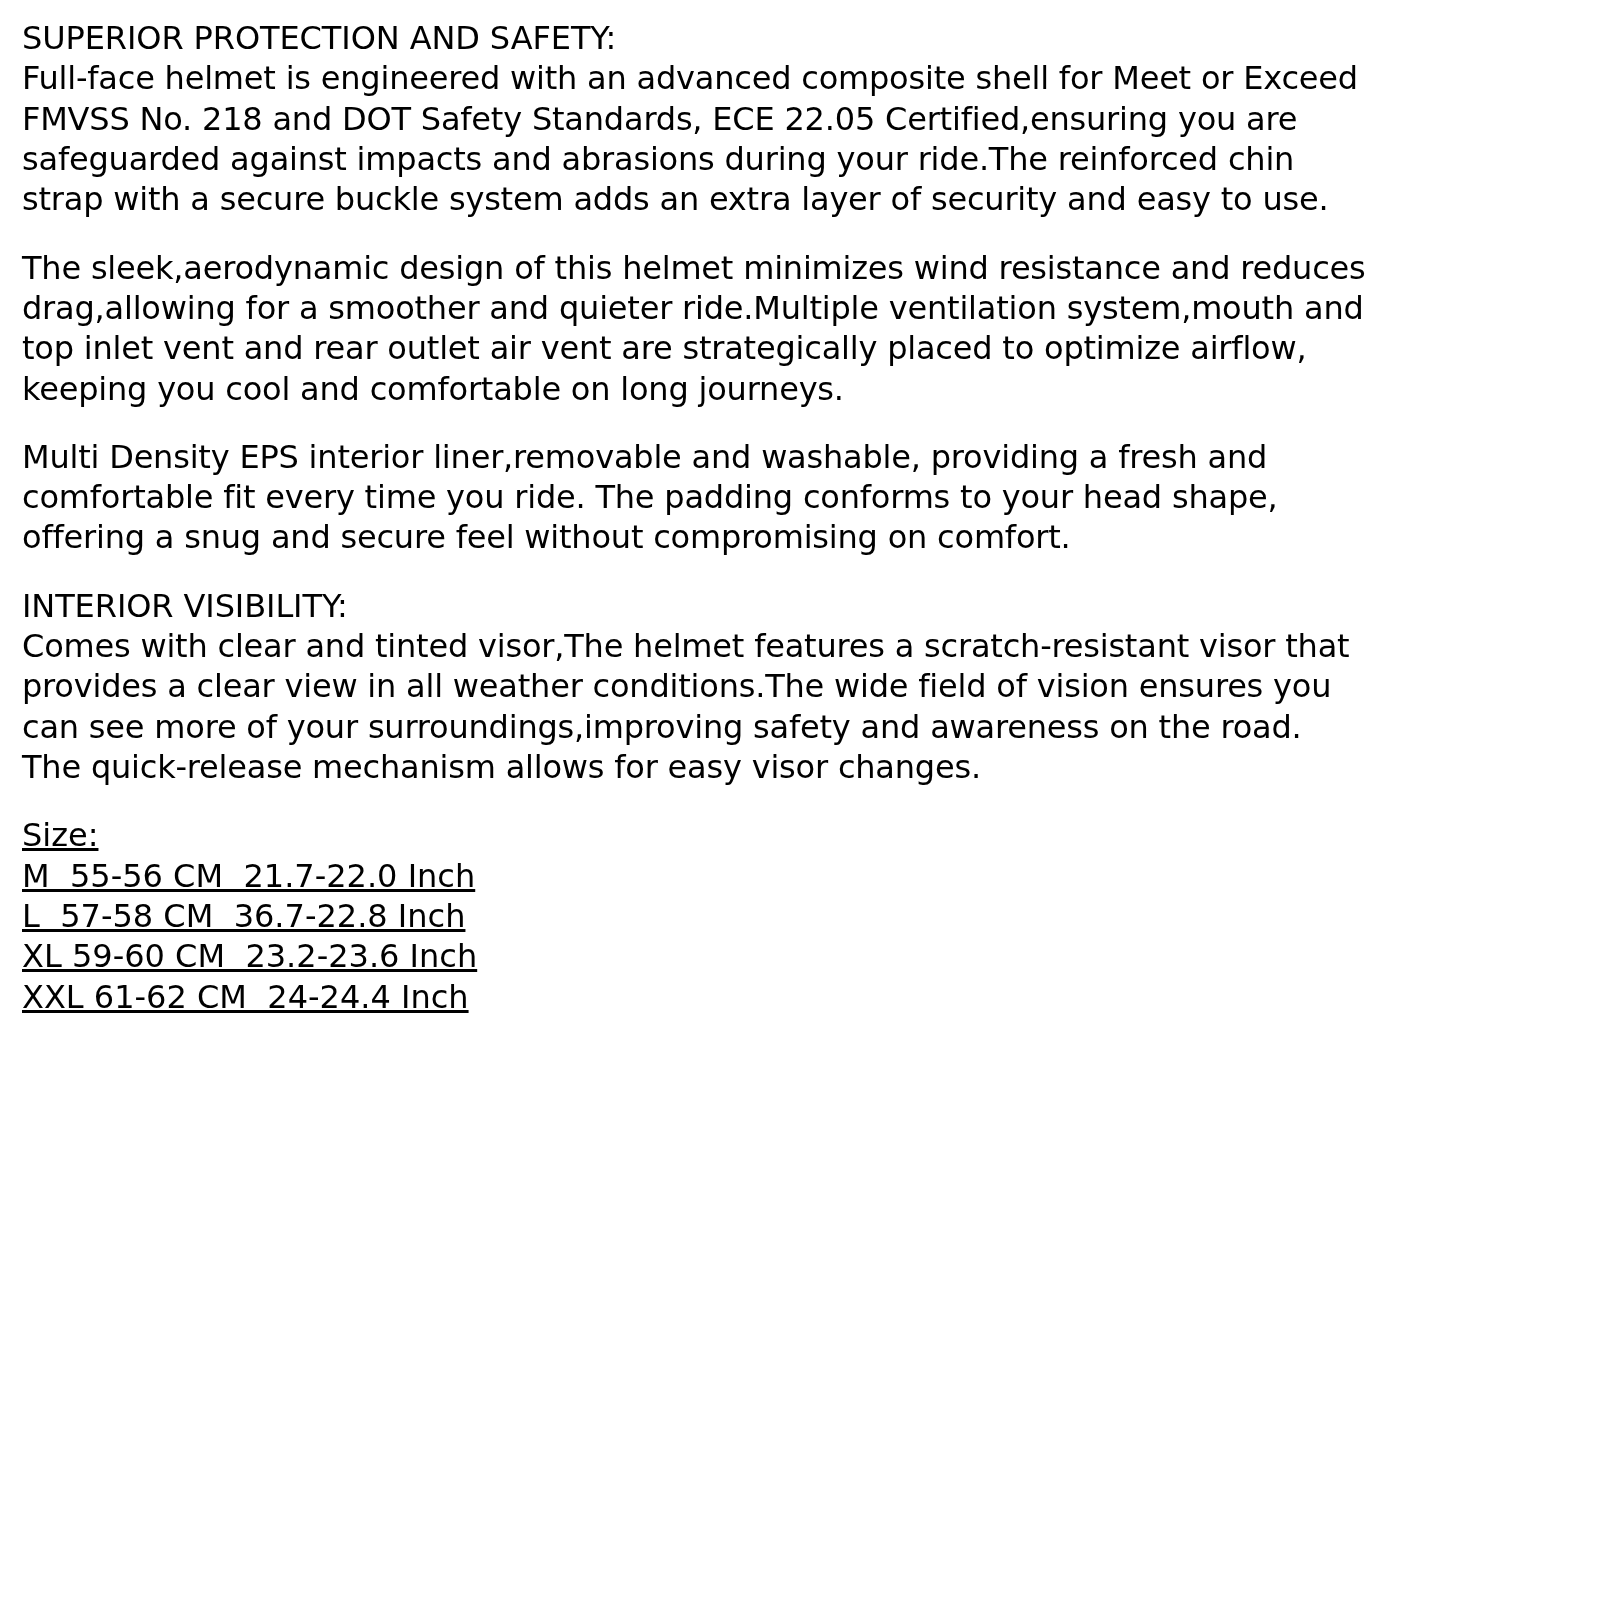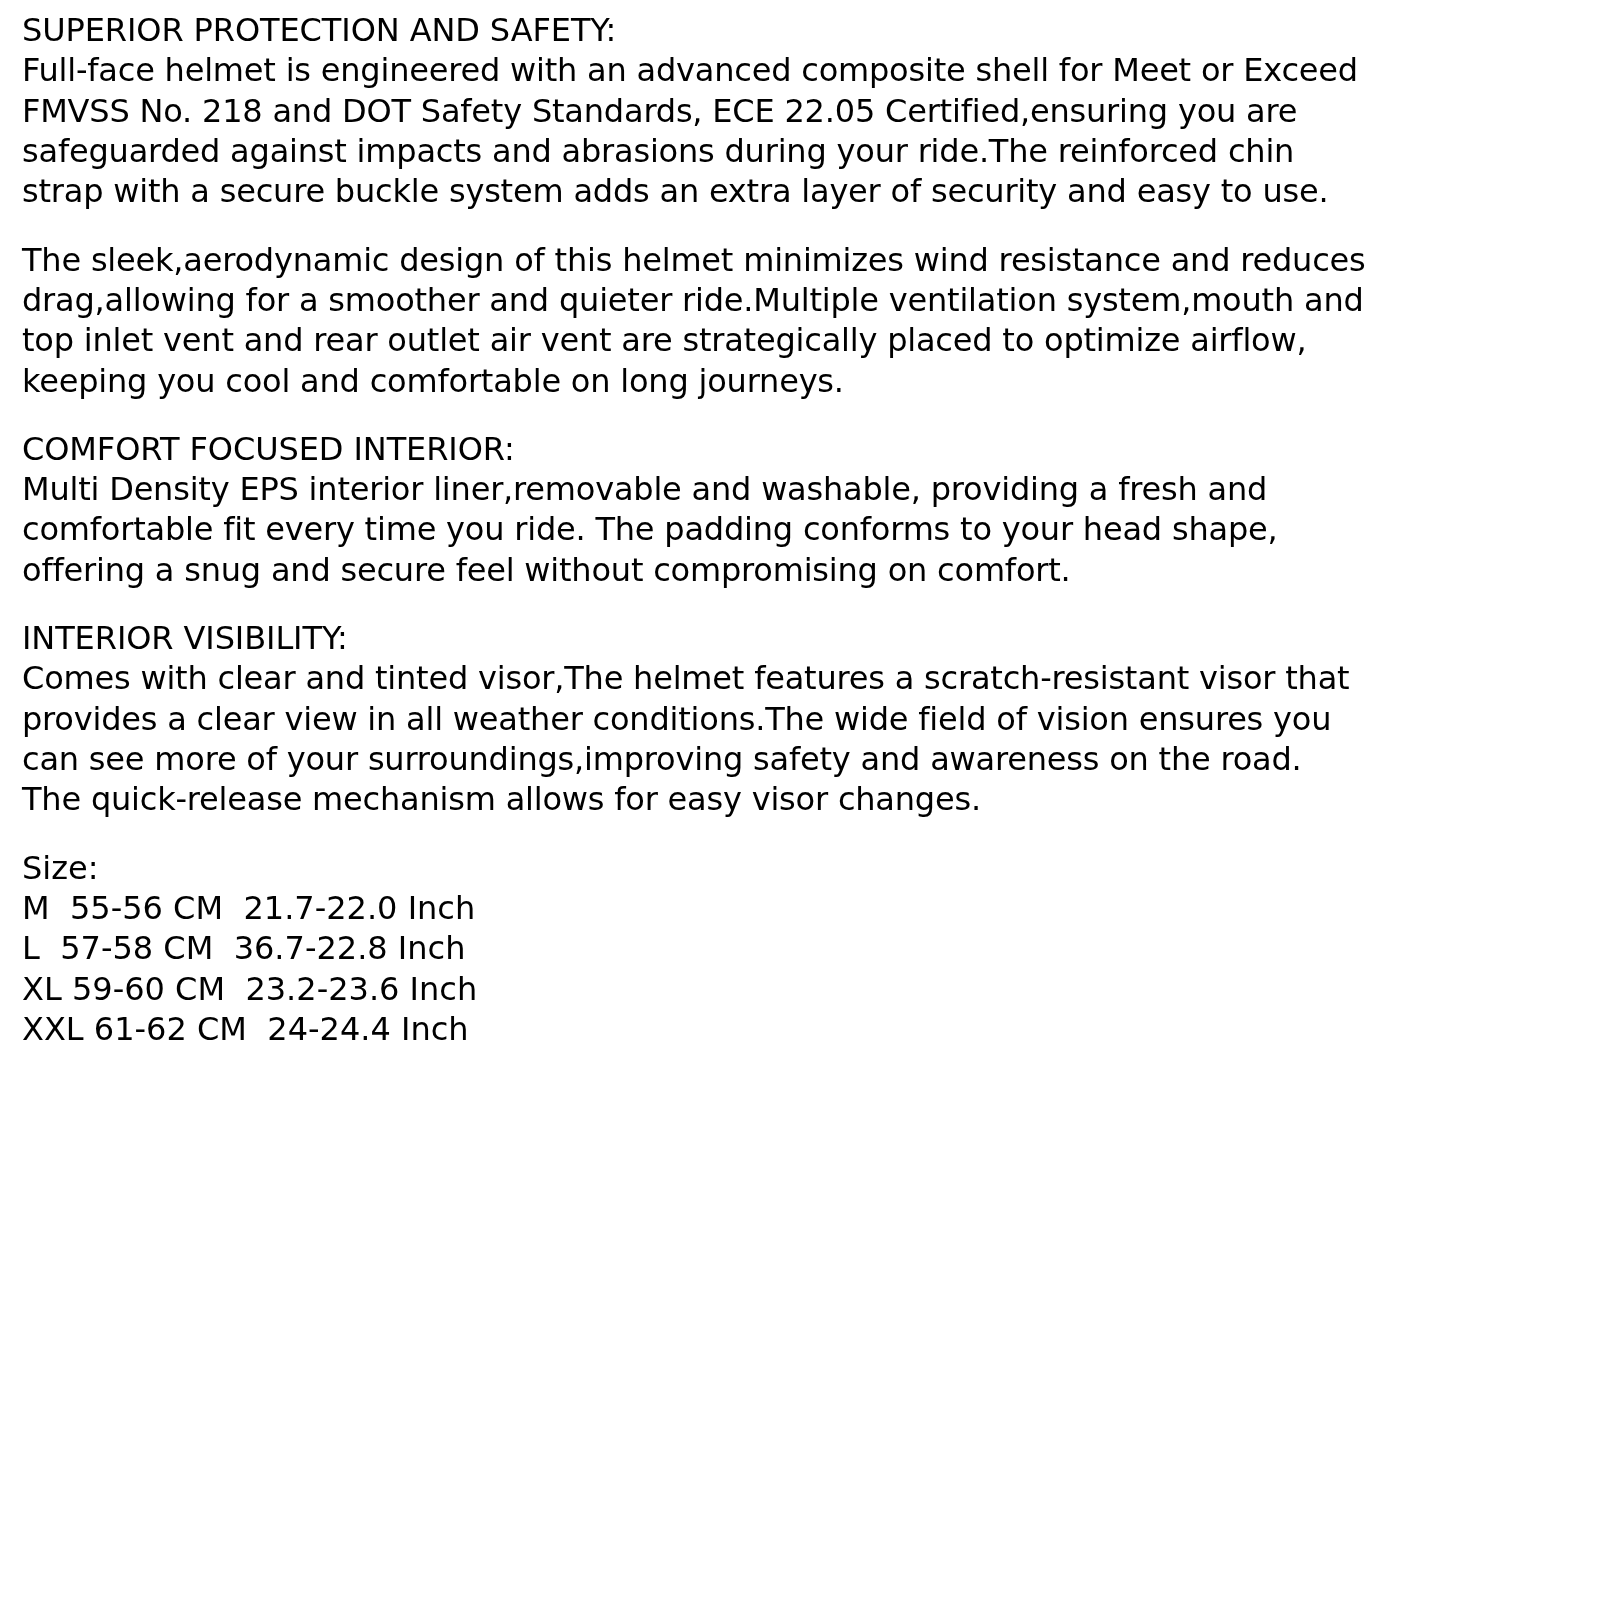--- a/index.html
+++ b/index.html
@@ -11,28 +11,29 @@
     width: 1600px;
     height: 1600px;
     font-family: "DejaVu Sans", sans-serif;
     color: #000000;
     -webkit-font-smoothing: antialiased;
   }
   .page {
     box-sizing: border-box;
     width: 1600px;
     height: 1600px;
-    padding: 10px 22px 0 22px;
+    padding: 18px 22px 0 22px;
     overflow: hidden;
   }
   .section {
     margin-bottom: 28px;
   }
   .section:last-child {
     margin-bottom: 0;
+    text-decoration: underline;
   }
   .heading {
     font-size: 32px;
     line-height: 1.26;
     letter-spacing: -0.1px;
     white-space: pre-wrap;
   }
   .body {
     font-size: 32px;
     line-height: 1.26;
@@ -66,21 +67,20 @@
   </div>
 
   <div class="section">
     <div class="body">The sleek,aerodynamic design of this helmet minimizes wind resistance and reduces
 drag,allowing for a smoother and quieter ride.Multiple ventilation system,mouth and
 top inlet vent and rear outlet air vent are strategically placed to optimize airflow,
 keeping you cool and comfortable on long journeys.</div>
   </div>
 
   <div class="section">
-    <div class="heading">COMFORT FOCUSED INTERIOR:</div>
     <div class="body">Multi Density EPS interior liner,removable and washable, providing a fresh and
 comfortable fit every time you ride. The padding conforms to your head shape,
 offering a snug and secure feel without compromising on comfort.</div>
   </div>
 
   <div class="section">
     <div class="heading">INTERIOR VISIBILITY:</div>
     <div class="body">Comes with clear and tinted visor,The helmet features a scratch-resistant visor that
 provides a clear view in all weather conditions.The wide field of vision ensures you
 can see more of your surroundings,improving safety and awareness on the road.

